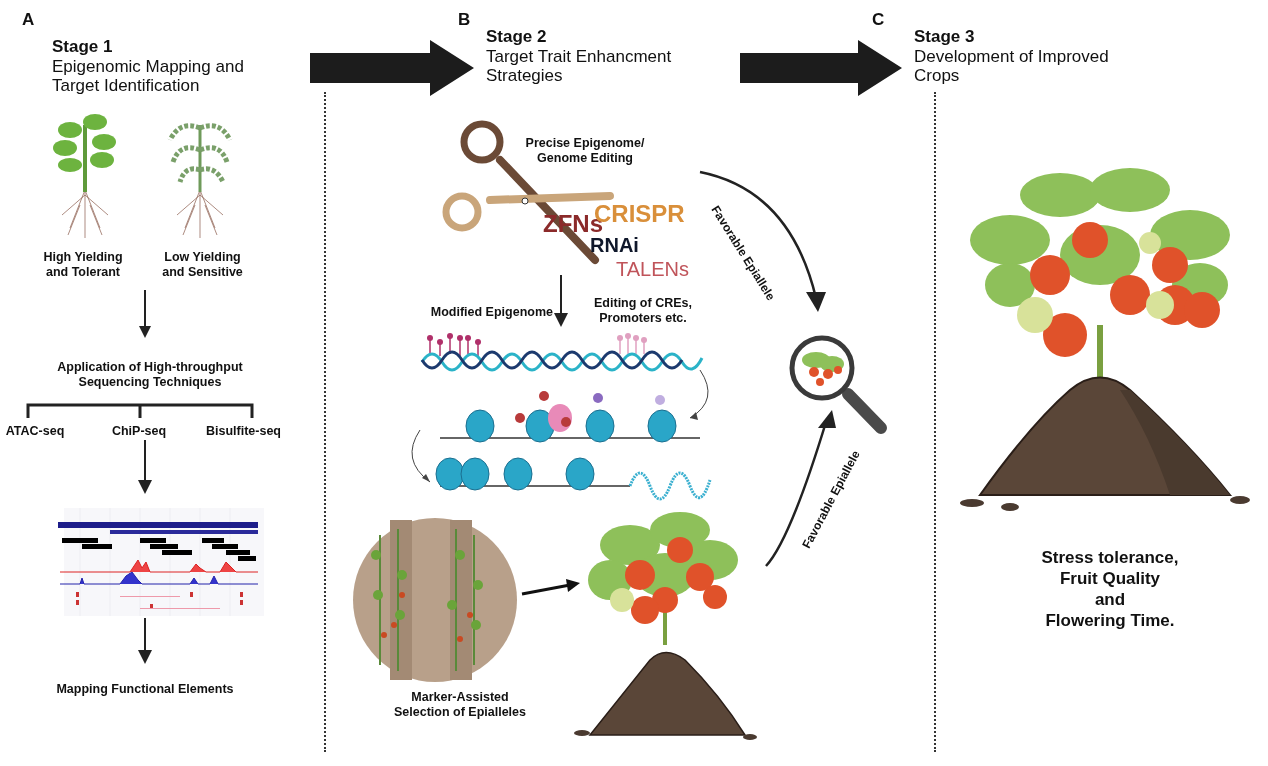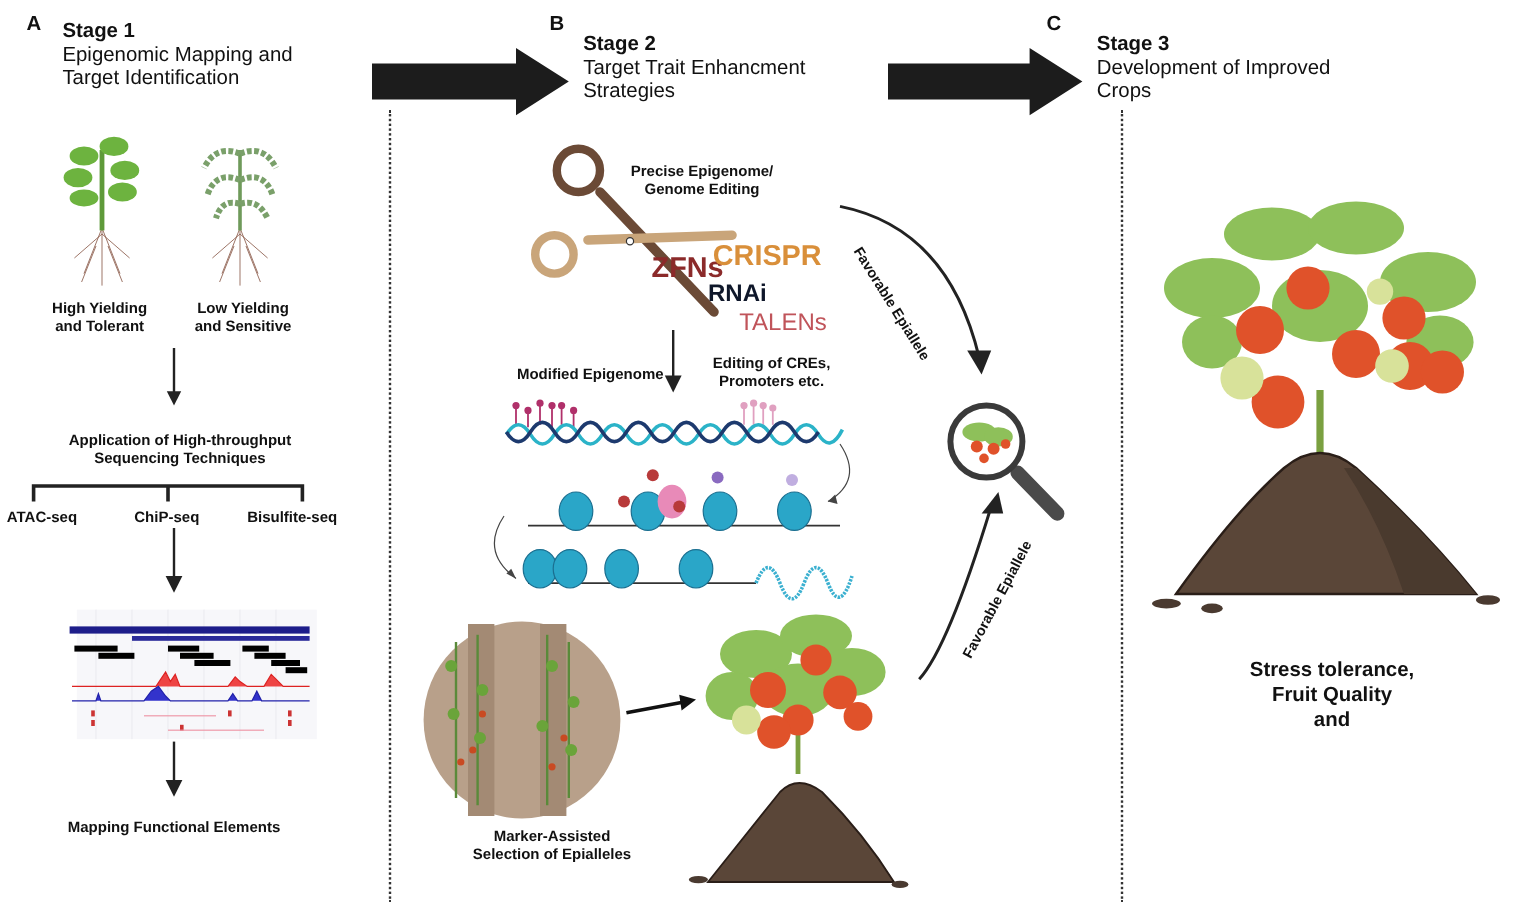--- a/index.html
+++ b/index.html
@@ -10,21 +10,21 @@
   .stage-sub{font-size:17px;line-height:19px;}
   .lbl{font-weight:bold;font-size:12.5px;line-height:15px;text-align:center;}
   .dash{position:absolute;width:0;border-left:2px dotted #333;}
   svg{position:absolute;overflow:visible;}
   .traits{font-weight:bold;font-size:17px;line-height:21px;text-align:center;}
 </style>
 </head>
 <body>
 
 <div class="abs panel-letter" style="left:22px;top:10px;">A</div>
-<div class="abs" style="left:52px;top:16px;">
+<div class="abs" style="left:52px;top:37px;">
   <div class="stage-title">Stage 1</div>
   <div class="stage-sub">Epigenomic Mapping and</div>
   <div class="stage-sub">Target Identification</div>
 </div>
 
 <div class="abs panel-letter" style="left:458px;top:10px;">B</div>
 <div class="abs" style="left:486px;top:27px;">
   <div class="stage-title">Stage 2</div>
   <div class="stage-sub">Target Trait Enhancment</div>
   <div class="stage-sub">Strategies</div>
@@ -364,13 +364,14 @@
   <path d="M180,225 Q240,280 280,330 L220,330 Q200,270 170,225 Z" fill="#4a3a2e"></path>
   <ellipse cx="22" cy="338" rx="12" ry="4" fill="#4a3a30"></ellipse>
     <ellipse cx="290" cy="335" rx="10" ry="4" fill="#4a3a30"></ellipse>
     <ellipse cx="60" cy="342" rx="9" ry="4" fill="#4a3a30"></ellipse>
 </svg>
 
 <div class="abs traits" style="left:1000px;top:547px;width:220px;">
   <div>Stress tolerance,</div>
   <div>Fruit Quality</div>
   <div>and</div>
+  <div>Flowering Time.</div>
 </div>
 
 </body></html>

